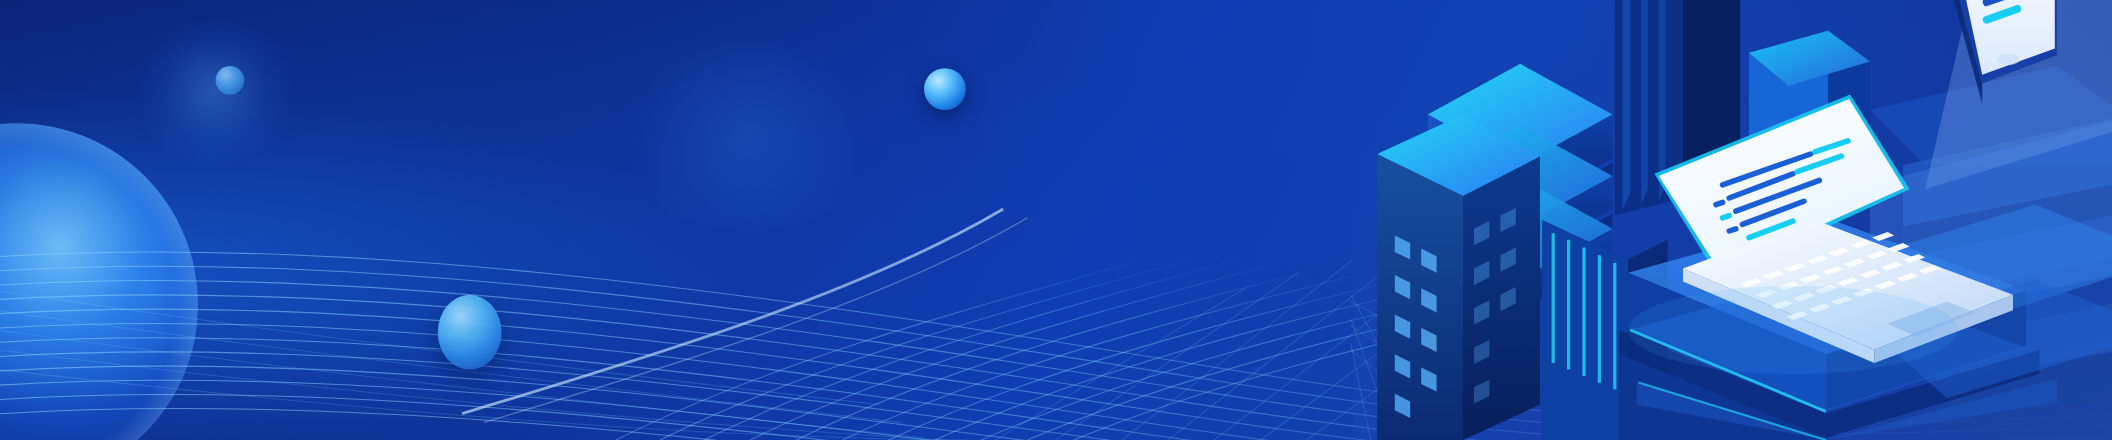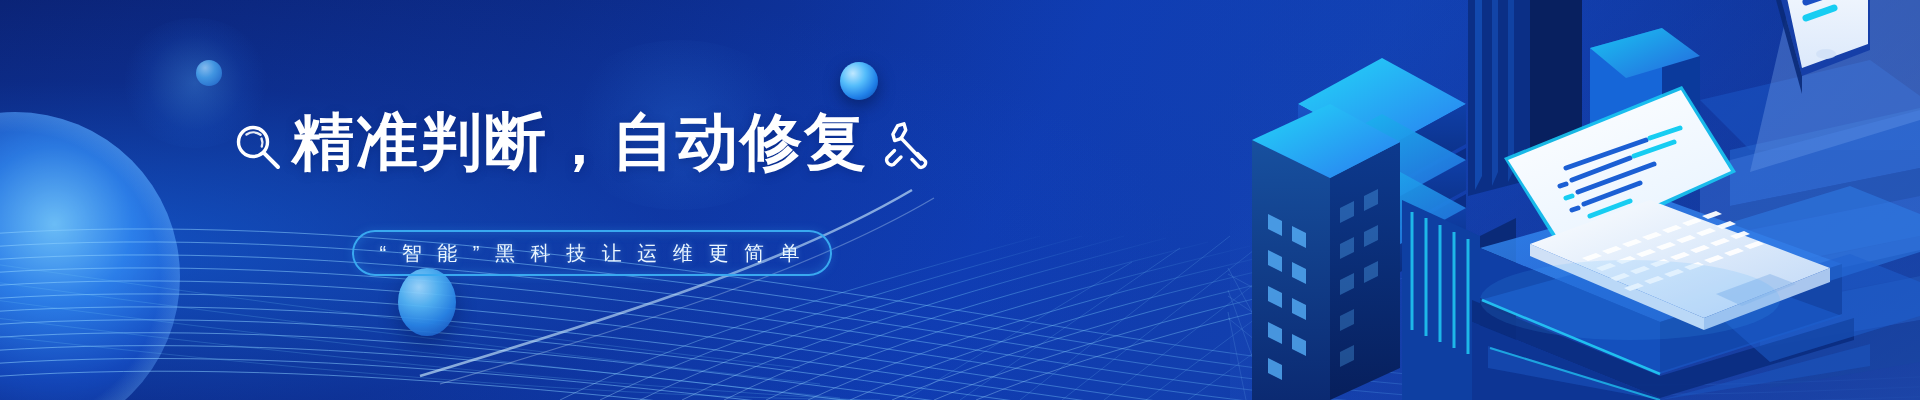--- a/index.html
+++ b/index.html
@@ -173,46 +173,21 @@
         <path d="M1228 296 L 1318 356"></path>
         <path d="M1228 318 L 1304 380"></path>
       </g>
     </svg>
   </div>
 
   <div class="sphere" id="sphere-a"></div>
   <div class="sphere" id="sphere-b"></div>
   <div class="sphere" id="sphere-c"></div>
 
-  <div id="headline-block">
-    <div id="headline-row">
-
-      <svg id="magnifier-icon" viewBox="0 0 52 52">
-        <circle cx="21" cy="21" r="14.5" fill="none" stroke="#ffffff" stroke-width="3.4"></circle>
-        <path d="M14.5 13.5 A 12 12 0 0 1 28.5 13.8" fill="none" stroke="#ffffff" stroke-width="2.4" stroke-linecap="round" opacity="0.9"></path>
-        <path d="M29.5 17.5 A 10.5 10.5 0 0 1 29.8 25.5" fill="none" stroke="#ffffff" stroke-width="2.4" stroke-linecap="round" opacity="0.9"></path>
-        <line x1="31.6" y1="31.6" x2="46" y2="46" stroke="#ffffff" stroke-width="4" stroke-linecap="round"></line>
-      </svg>
-
-      <div id="headline-text">精准判断，自动修复</div>
-
-      <svg id="wrench-icon" viewBox="0 0 60 60">
-        <g stroke="#ffffff" stroke-width="3.4" fill="none" stroke-linecap="round" stroke-linejoin="round">
-          <path d="M23.5 10.5 L16.5 17.5 L16.5 24 L23 24 L30 17 L30 10.5 Z" transform="rotate(-16 23 17)"></path>
-          <path d="M25 23 L45 44"></path>
-          <path d="M41.5 38.5 L49.5 46.5 A4.8 4.8 0 0 1 43.5 52.2 L36 44.5"></path>
-          <path d="M18.5 35.5 L11 43 A5 5 0 0 0 17.5 49.5 L25 42"></path>
-        </g>
-      </svg>
-    </div>
-  </div>
-
-  <div id="subtitle-pill">
-    <span id="subtitle-text">“ 智 能 ” 黑 科 技   让 运 维 更 简 单</span>
-  </div>
+
 
   <div id="illustration">
     <svg viewBox="0 0 690 400">
       <defs>
         <linearGradient id="bgR" x1="0" y1="0" x2="1" y2="1">
           <stop offset="0%" stop-color="#123fae" stop-opacity="0"></stop>
           <stop offset="100%" stop-color="#2b63d8" stop-opacity="0.55"></stop>
         </linearGradient>
         <linearGradient id="faceTop" x1="0" y1="0" x2="1" y2="1">
           <stop offset="0%" stop-color="#23d7f8"></stop>

